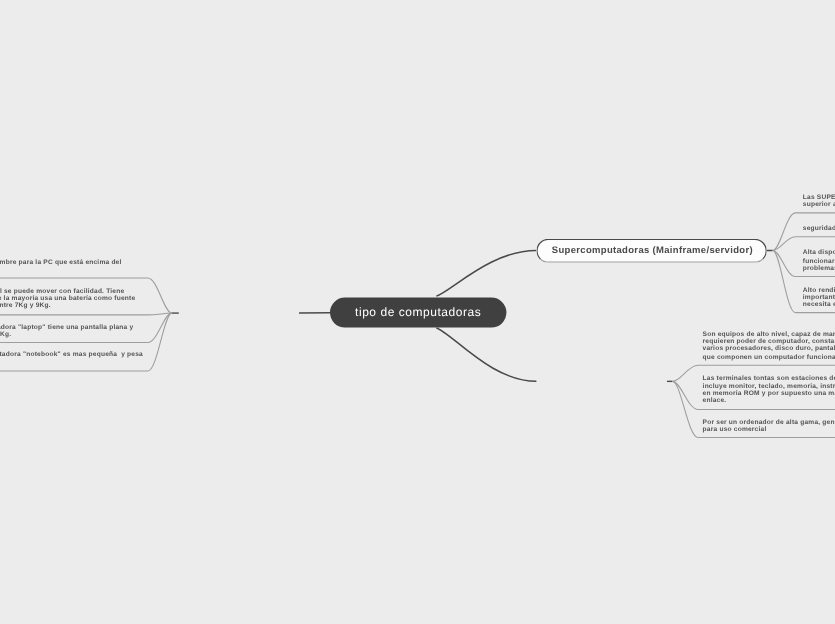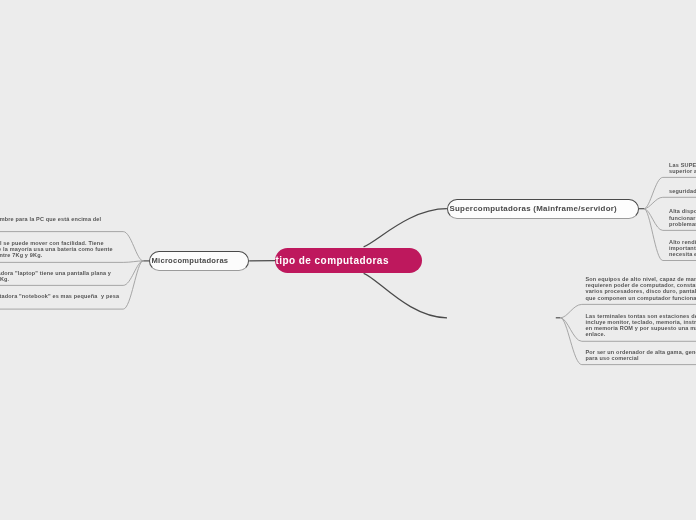--- a/index.html
+++ b/index.html
@@ -3,23 +3,23 @@
 <meta charset="utf-8">
 <title>tipo de computadoras</title>
 <style>
   html,body{margin:0;padding:0;}
   body{width:696px;height:520px;background:#ececec;overflow:hidden;
        font-family:"Liberation Sans",sans-serif;-webkit-font-smoothing:antialiased;}
   #stage{position:relative;width:696px;height:520px;overflow:hidden;
          transform:translateZ(0);opacity:0.999;}
   #links{position:absolute;left:0;top:0;width:696px;height:520px;}
   .node{position:absolute;box-sizing:border-box;display:flex;align-items:center;
-        white-space:nowrap;}
+        justify-content:center;white-space:nowrap;}
   .node>span{opacity:0.999;}
-  .node-root{background:#be185d;border-radius:13px;color:#fff;font-weight:bold;
+  .node-root{background:#404040;border-radius:13px;color:#fff;font-weight:normal;
              font-size:10px;letter-spacing:0.45px;}
   .node-root>span{padding-left:0.45px;}
   .node-l2{background:#fdfdfd;border:1.1px solid #4a4a4a;border-bottom-color:#9b9b9b;
            border-radius:10px;color:#4a4a4a;font-weight:bold;}
   .node-l2>span{padding-left:1.5px;}
   .leaf{position:absolute;color:#555;font-weight:bold;font-size:5.5px;
         letter-spacing:0.17px;line-height:6.2px;white-space:pre;}
 </style>
 </head>
 <body>
@@ -40,23 +40,20 @@
       <path d="M 644.0 208.7 C 650.2 208.7, 655.3 260.5, 662.8 260.5 L 698 260.5" fill="none" stroke="#9e9e9e" stroke-width="0.9"></path>
       <path d="M 363.6 273.3 C 376.6 277.3, 409.0 317.8, 447.0 317.8" fill="none" stroke="#4a4a4a" stroke-width="1.25"></path>
       <path d="M 555.8 317.8 L 560.4 317.8" fill="none" stroke="#4a4a4a" stroke-width="1.15"></path>
       <path d="M 560.4 317.8 C 567.5 317.8, 573.2 304.4, 581.8 304.4 L 698 304.4" fill="none" stroke="#9e9e9e" stroke-width="0.9"></path>
       <path d="M 560.4 317.8 C 567.5 317.8, 573.2 341.3, 581.8 341.3 L 698 341.3" fill="none" stroke="#9e9e9e" stroke-width="0.9"></path>
       <path d="M 560.4 317.8 C 567.5 317.8, 573.2 364.6, 581.8 364.6 L 698 364.6" fill="none" stroke="#9e9e9e" stroke-width="0.9"></path>
     </svg>
 <div class="node node-root" style="left: 275px; top: 248px; width: 146.5px; height: 25.4px;">
       <span>tipo de computadoras</span>
     </div>
-    <div class="node node-l2" style="left: 149px; top: 251px; width: 100.2px; height: 19.9px; font-size: 7.6px; letter-spacing: 0.25px;">
-      <span>Microcomputadoras</span>
-    </div>
     <div class="leaf" style="left: -22.8px; top: 215.7px;"><div>Es el nombre para la PC que está encima del</div></div>
     <div class="leaf" style="left: -69.4px; top: 239.9px;"><div>Una computadora portátil se puede mover con facilidad. Tiene</div><div>un cable pero no siempre la mayoría usa una batería como fuente</div><div>de alimentación y pesa entre 7Kg y 9Kg.</div></div>
     <div class="leaf" style="left: -31.9px; top: 269.5px;"><div>La computadora "laptop" tiene una pantalla plana y</div><div>pesa solo 3Kg.</div></div>
     <div class="leaf" style="left: -27.8px; top: 292.9px;"><div>La computadora "notebook" es mas pequeña  y pesa</div></div>
     <div class="node node-l2" style="left: 446.9px; top: 198.7px; width: 192px; height: 20px; font-size: 7.9px; letter-spacing: 0.28px;">
       <span>Supercomputadoras (Mainframe/servidor)</span>
     </div>
     <div class="leaf" style="left: 669px; top: 161.7px;"><div>Las SUPERCOMPUTADORAS son de un nivel</div><div>superior a las demas</div></div>
     <div class="leaf" style="left: 669px; top: 187.7px;"><div>seguridad</div></div>
     <div class="leaf" style="left: 669px; top: 208.4px;"><div>Alta disponibilidad, se refiere a la capacidad de</div><div>funcionar de manera continua sin presentar</div><div>problemas</div></div>

